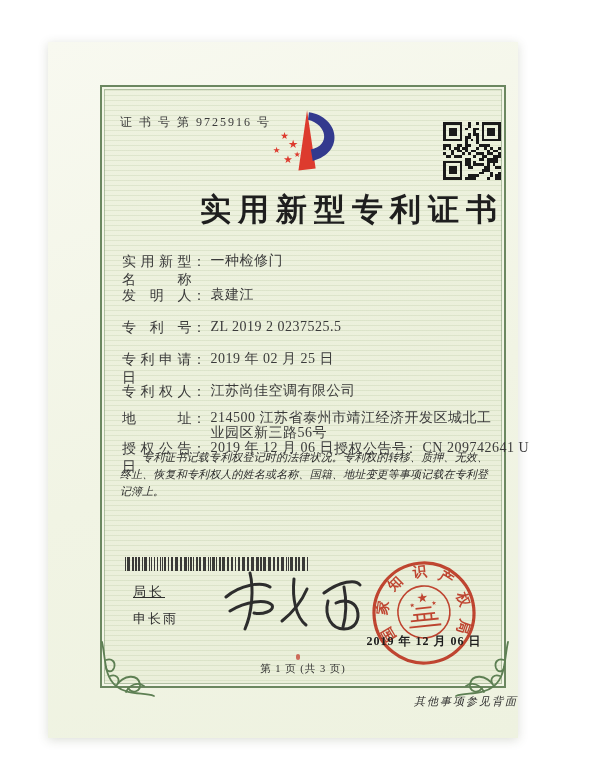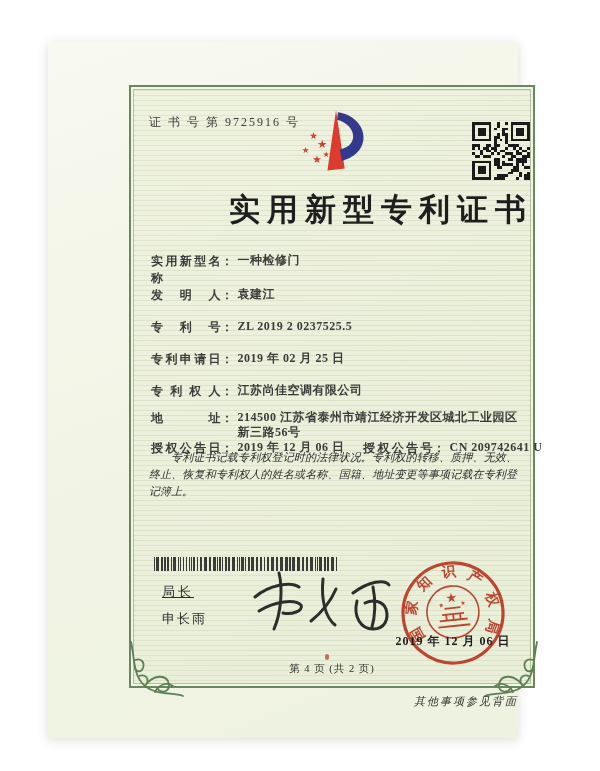--- a/index.html
+++ b/index.html
@@ -6,28 +6,28 @@
   .shot{position:relative;width:600px;height:771px;background:#ffffff;overflow:hidden;
         font-family:"Liberation Serif","DejaVu Serif",serif;color:#333;}
   .paper{position:absolute;left:48px;top:42px;width:470px;height:696px;
          background:linear-gradient(160deg,#f8f9f0 0%,#f1f4e4 55%,#eef2e0 100%);
          box-shadow:0 2px 10px rgba(60,70,40,.18);}
   .frame{position:absolute;left:52px;top:43px;width:406px;height:603px;box-sizing:border-box;
          border:2px solid #6b8760;
          box-shadow:inset 0 0 0 2px #f2f5e6, inset 0 0 0 3px rgba(107,135,96,.45);
          background:
            repeating-linear-gradient(0deg, rgba(140,165,110,.16) 0px, rgba(140,165,110,.16) 1px, transparent 1px, transparent 5px),
-           linear-gradient(150deg,#eef2df,#e9eed8); margin-left: 29px;}
+           linear-gradient(150deg,#eef2df,#e9eed8);}
   .abs{position:absolute;}
   .certno{left:18px;top:27px;font-size:12px;letter-spacing:2px;color:#3a3a3a;}
   .logo{left:163px;top:20px;width:86px;height:82px;}
   .qr{left:341px;top:35px;width:58px;height:58px;}
   .title{left:0;top:102px;width:100%;text-align:right;font-size:31px;font-weight:bold;
          letter-spacing:7px;text-indent:7px;color:#1e1e1e;}
-  .row{left:20px;width:380px;font-size:12px;color:#3b3b3b;letter-spacing:.5px;font-weight:bold;}
+  .row{left:20px;width:380px;font-size:14px;color:#3b3b3b;letter-spacing:.5px;}
   .flabel{display:inline-block;width:70px;text-align:justify;text-align-last:justify;vertical-align:top;}
   .fvalue{display:inline-block;vertical-align:top;margin-left:4px;max-width:296px;line-height:15px;}
   .grant-pub{position:absolute;left:212px;top:0;white-space:nowrap;}
   .paras{left:18px;top:362px;width:368px;font-size:11px;line-height:17px;color:#2c2c2c;
          font-style:italic;text-align:justify;}
   .paras p{margin:0;text-indent:2em;}
   .barcode{left:23px;top:470px;width:185px;height:14px;}
   .jz{left:31px;top:496px;font-size:13px;color:#2e2e2e;letter-spacing:3px;text-decoration:underline;}
   .jzname{left:31px;top:523px;font-size:13px;color:#2e2e2e;letter-spacing:2px;}
   .sig{left:110px;top:478px;width:150px;height:84px;}
@@ -402,21 +402,21 @@
           <text x="67" y="50" font-size="6" fill="#cf3a28" text-anchor="middle">★</text>
           <g stroke="#cf3a28" stroke-width="1.8" fill="none">
             <path d="M48,52 h16 M45,58 h22 M42,64 h28 M40,70 h32"></path>
             <path d="M49,58 v6 M56,58 v6 M63,58 v6"></path>
           </g>
         </g>
       </svg>
       <div class="abs sealdate">2019 年 12 月 06 日</div>
 
       <div class="abs fleck"></div>
-      <div class="abs pagenote">第 4 页 (共 2 页)</div>
+      <div class="abs pagenote">第 1 页 (共 3 页)</div>
 
       <svg class="abs corner corner-l" viewBox="0 0 62 62">
         <g fill="none" stroke="#5d7f53" stroke-width="1.8" stroke-linecap="round">
           <path d="M6,6 C10,24 8,40 20,50 C32,60 48,56 58,60"></path>
           <path d="M20,50 C28,38 42,38 44,48 C45,56 36,58 32,52"></path>
           <path d="M10,24 C16,22 20,26 18,32 C16,37 10,36 10,31"></path>
           <path d="M30,56 C34,48 42,46 48,50"></path>
           <path d="M14,40 C20,38 24,42 22,47"></path>
         </g>
       </svg>

